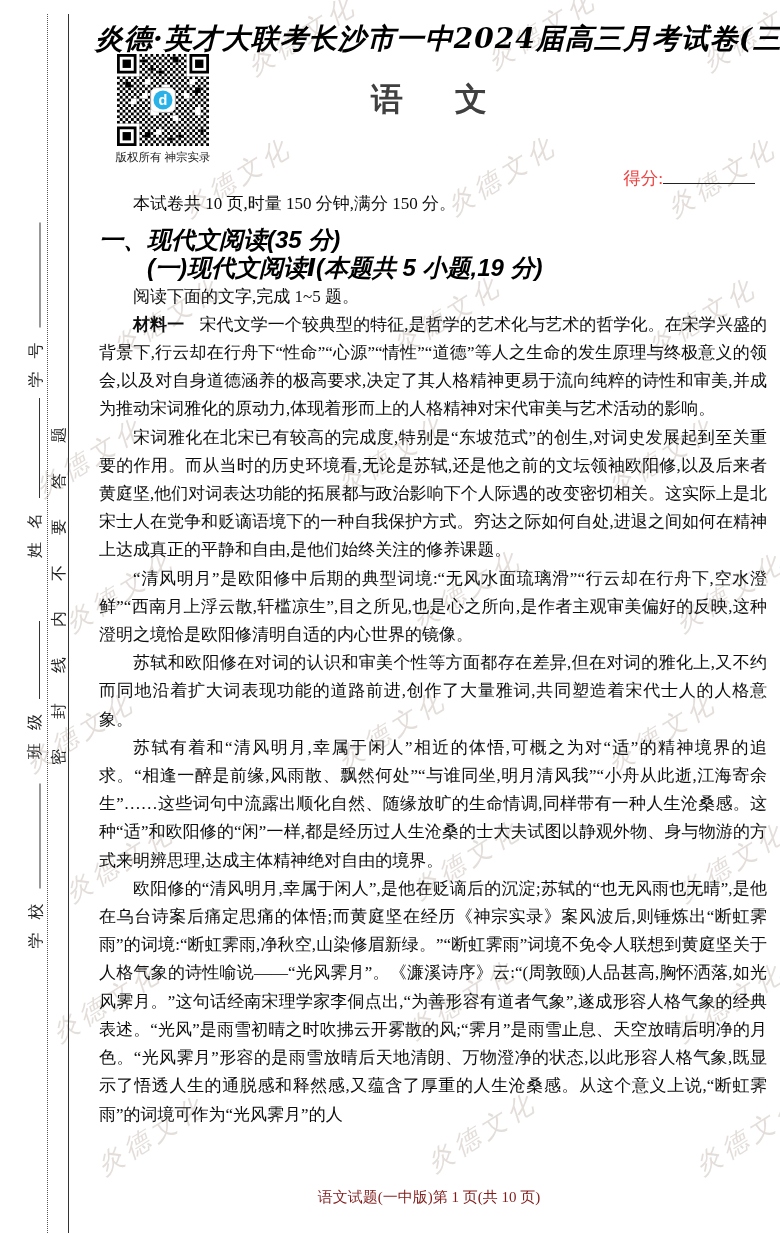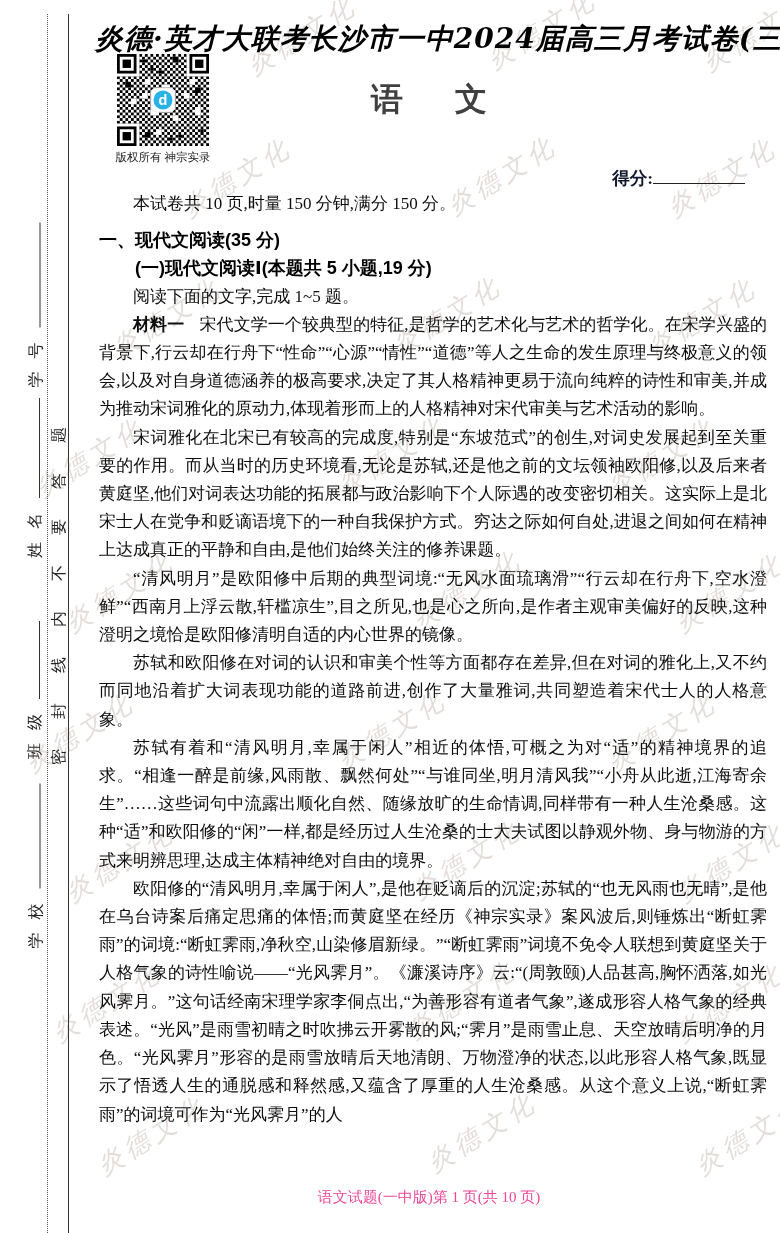--- a/index.html
+++ b/index.html
@@ -47,43 +47,43 @@
     position:absolute;left:-4px;top:96px;width:100px;text-align:center;
     font-size:11.5px;color:#222;white-space:nowrap;
     font-family:"Liberation Sans","DejaVu Sans",sans-serif;
   }
   .subject-title{
     position:absolute;top:78px;left:0;width:100%;text-align:center;
     font-size:32px;font-weight:bold;letter-spacing:52px;padding-left:52px;
     box-sizing:border-box;color:#404040;
   }
   .score-row{
-    position:absolute;top:166px;right:18px;font-size:17.5px;font-weight:bold;
-    color:#0f172a;
+    position:absolute;top:166px;right:8px;font-size:17.5px;font-weight:normal;
+    color:#ef4444;
   }
   .score-blank{display:inline-block;width:92px;height:15px;
     border-bottom:1.5px solid #222;}
   .body{
     position:absolute;top:190px;left:4px;width:668px;
     font-size:17px;line-height:28.2px;text-align:justify;color:#0d0d0d;
   }
   .body p{margin:0;}
   .indent{text-indent:2em;}
   .h-sans{
     font-family:"Liberation Sans","DejaVu Sans",sans-serif;
-    font-weight:bold;font-size:18px;color:#000;
+    font-weight:bold;font-size:24px;color:#000;font-style:italic;
   }
   .h1-head{margin-top:8px !important;}
   .mat-label{
     font-family:"Liberation Sans","DejaVu Sans",sans-serif;
     font-weight:bold;margin-right:0.9em;
   }
   .footer{
     position:absolute;top:1188px;left:0;width:100%;text-align:center;
-    font-size:15px;color:#ec4899;
+    font-size:15px;color:#7f1d1d;
   }
 </style>
 </head>
 <body>
 
 <div class="page">
 
   <span class="wm" style="left:240px;top:18px">炎德文化</span>
   <span class="wm" style="left:480px;top:12px">炎德文化</span>
   <span class="wm" style="left:695px;top:14px">炎德文化</span>

